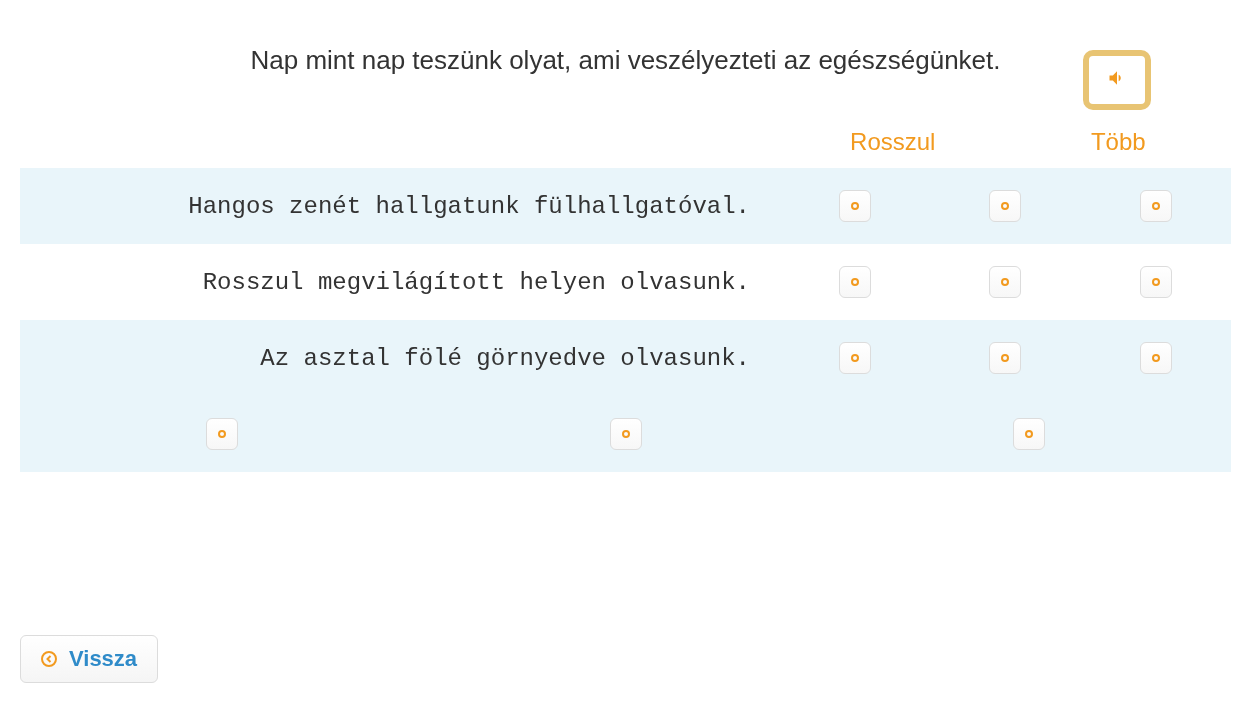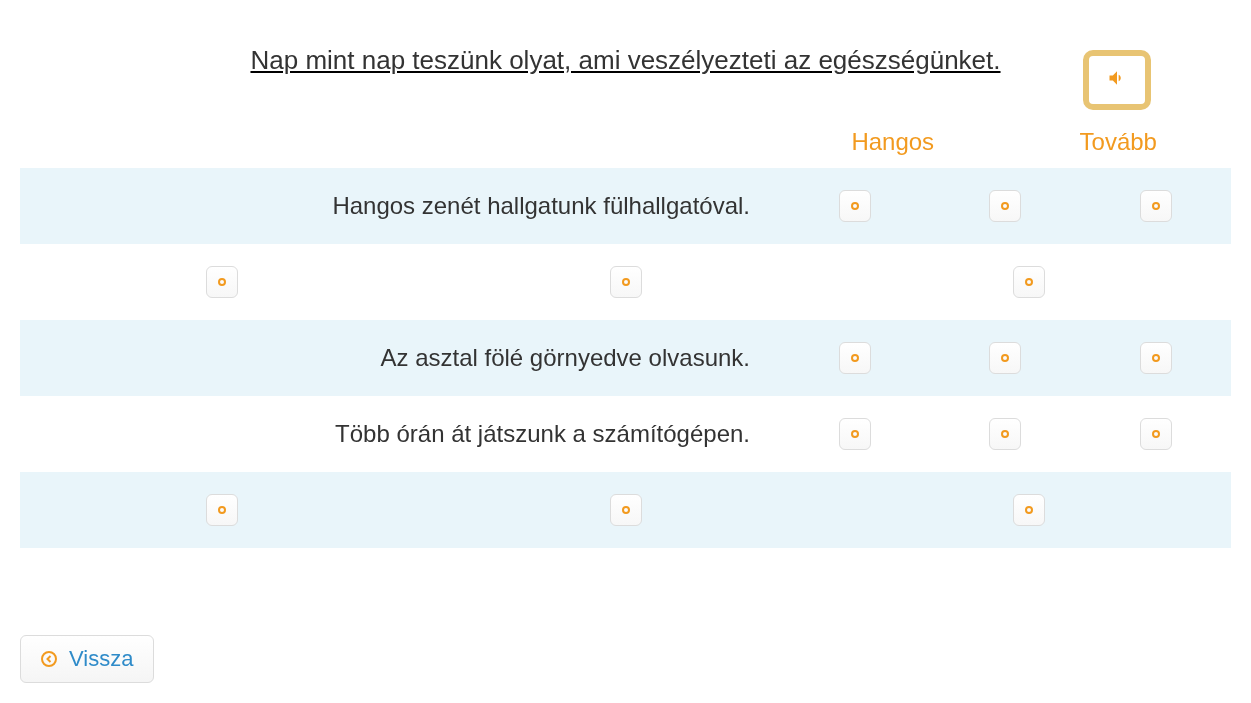--- a/index.html
+++ b/index.html
@@ -20,21 +20,20 @@
       padding: 0;
       display: flex;
       flex-direction: column;
     }
     .header {
       display: flex;
       align-items: flex-start;
       justify-content: center;
       padding: 42px 20px 30px 20px;
       position: relative;
-      text-decoration: underline;
     }
     .question-text {
       text-align: center;
       font-size: 26px;
       color: #333333;
       line-height: 1.4;
       max-width: 880px;
     }
     .audio-button {
       position: absolute;
@@ -80,20 +79,21 @@
     }
     .data-row.striped {
       background: #e9f5fa;
     }
     .row-label {
       flex: 0 0 760px;
       text-align: right;
       font-size: 24px;
       color: #333333;
       padding-right: 30px;
+      font-family: Liberation Mono, monospace;
     }
     .radio-cell {
       flex: 1;
       display: flex;
       justify-content: center;
       align-items: center;
     }
     .radio-btn {
       width: 32px;
       height: 32px;
@@ -118,21 +118,21 @@
       align-items: center;
       padding: 20px;
     }
     .nav-button {
       border: 1px solid #dcdcdc;
       border-radius: 6px;
       background: linear-gradient(to bottom, #ffffff, #f5f5f5);
       cursor: pointer;
       padding: 10px 20px;
       font-size: 22px;
-      font-weight: normal;
+      font-weight: bold;
       color: #2f8bc9;
       display: flex;
       align-items: center;
       gap: 12px;
       font-family: inherit;
     }
     .nav-button .arrow-icon {
       width: 16px;
       height: 16px;
       display: flex;
@@ -159,22 +159,22 @@
           <path d="M3 9v6h4l5 5V4L7 9H3zm13.5 3c0-1.77-1.02-3.29-2.5-4.03v8.05c1.48-.73 2.5-2.25 2.5-4.02z"></path>
         </svg>
       </span>
     </div>
   </div>
 
   <div class="table-area">
 
     <div class="header-row">
       <div class="label-col"></div>
-      <div class="col">Hangos</div>
-      <div class="col">Tovább</div>
+      <div class="col">Rosszul</div>
+      <div class="col">Több</div>
     </div>
 
     <div class="data-row striped">
       <div class="row-label">Hangos zenét hallgatunk fülhallgatóval.</div>
       <div class="radio-cell">
           <div class="radio-btn">
             <span class="dot"></span>
           </div>
         </div>
       <div class="radio-cell">
@@ -183,20 +183,21 @@
           </div>
         </div>
       <div class="radio-cell">
           <div class="radio-btn">
             <span class="dot"></span>
           </div>
         </div>
     </div>
 
     <div class="data-row">
+      <div class="row-label">Rosszul megvilágított helyen olvasunk.</div>
       <div class="radio-cell">
           <div class="radio-btn">
             <span class="dot"></span>
           </div>
         </div>
       <div class="radio-cell">
           <div class="radio-btn">
             <span class="dot"></span>
           </div>
         </div>
@@ -219,38 +220,20 @@
             <span class="dot"></span>
           </div>
         </div>
       <div class="radio-cell">
           <div class="radio-btn">
             <span class="dot"></span>
           </div>
         </div>
     </div>
 
-    <div class="data-row">
-      <div class="row-label">Több órán át játszunk a számítógépen.</div>
-      <div class="radio-cell">
-          <div class="radio-btn">
-            <span class="dot"></span>
-          </div>
-        </div>
-      <div class="radio-cell">
-          <div class="radio-btn">
-            <span class="dot"></span>
-          </div>
-        </div>
-      <div class="radio-cell">
-          <div class="radio-btn">
-            <span class="dot"></span>
-          </div>
-        </div>
-    </div>
 
     <div class="data-row striped">
       <div class="radio-cell">
           <div class="radio-btn">
             <span class="dot"></span>
           </div>
         </div>
       <div class="radio-cell">
           <div class="radio-btn">
             <span class="dot"></span>

